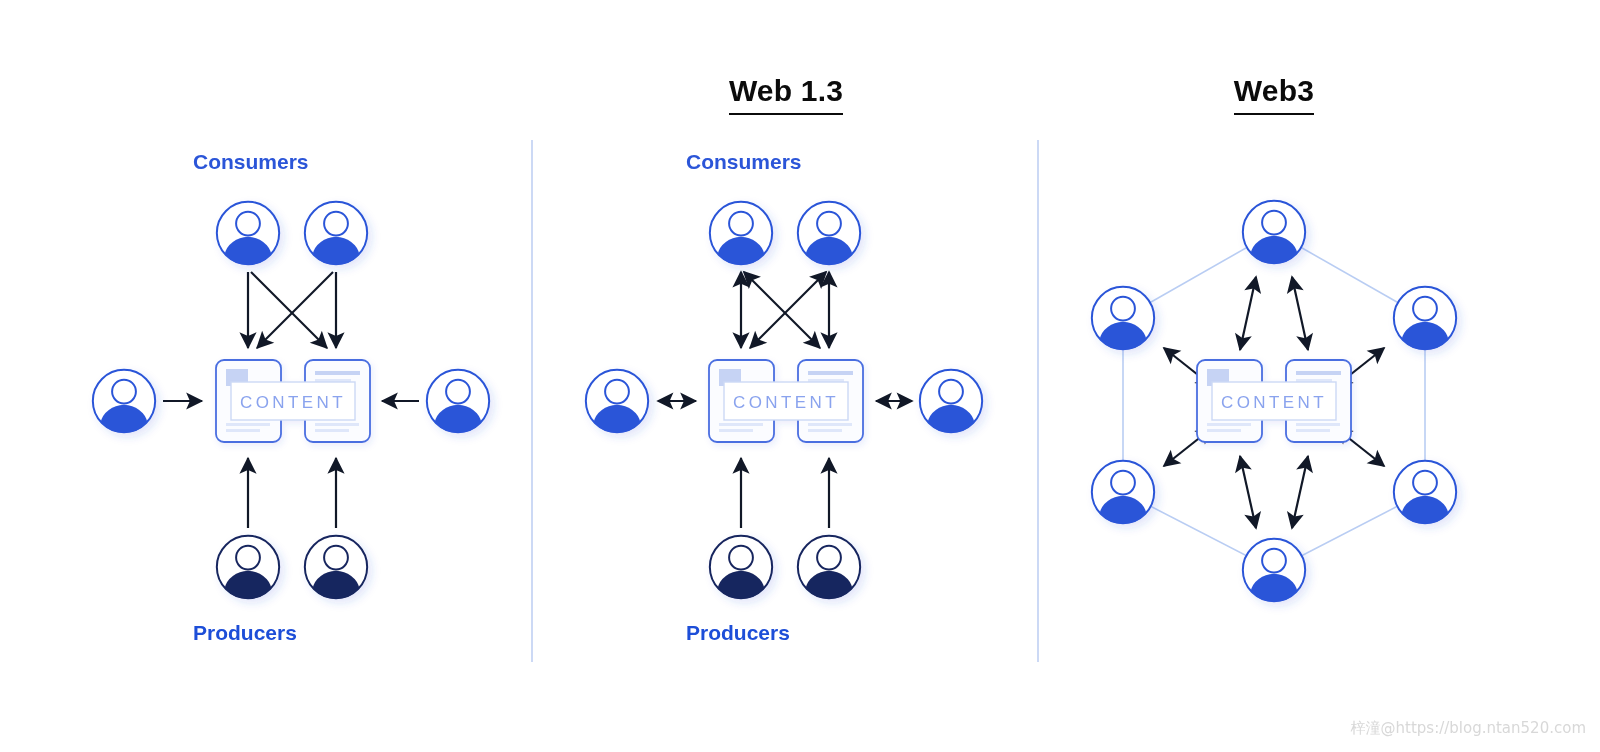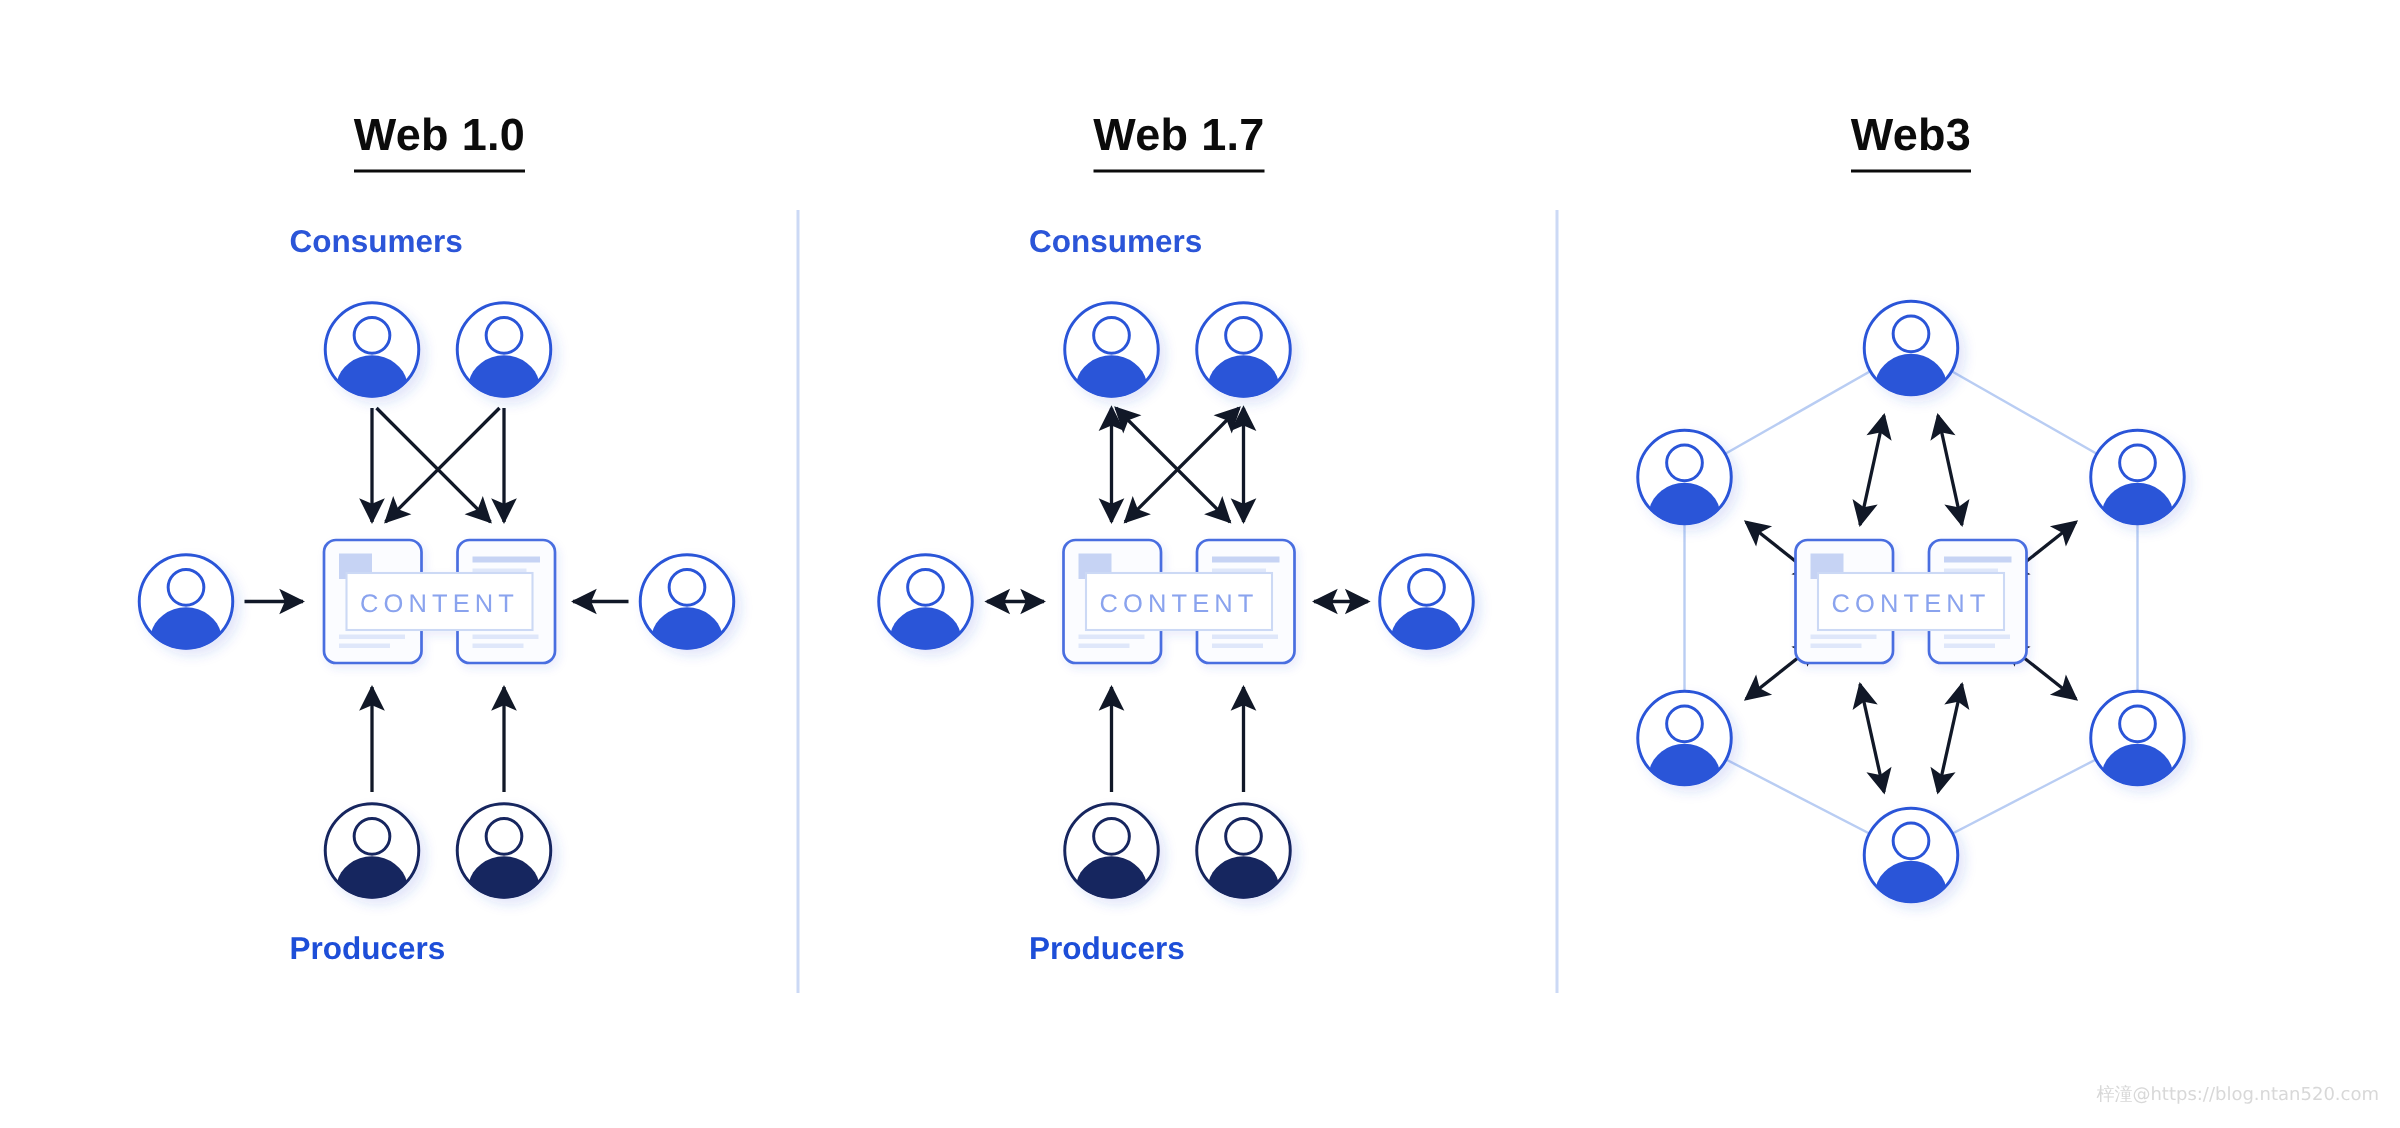--- a/index.html
+++ b/index.html
@@ -19,34 +19,31 @@
     display:inline-block;border-bottom:2.5px solid #0b0b0b;padding-bottom:5px;
   }
   .role-label{
     position:absolute;text-align:left;white-space:nowrap;
     font-size:21px;font-weight:600;
   }
   .role-consumers{color:#2b55d8;}
   .role-producers{color:#1d4ed8;}
   .watermark{
     position:absolute;right:14px;bottom:14px;
-    font-size:12px;color:#d8d8d8;white-space:nowrap;
+    font-size:15px;color:#d8d8d8;white-space:nowrap;
     font-family:"DejaVu Sans",sans-serif;
   }
 </style>
 </head>
 <body>
 
 <div id="stage">
 
-  <div class="panel-title" style="left:143px;top:74px;width:300px;">
-    <span class="t">Web 1.0</span>
-  </div>
   <div class="panel-title" style="left:636px;top:74px;width:300px;">
-    <span class="t">Web 1.7</span>
+    <span class="t">Web 1.3</span>
   </div>
   <div class="panel-title" style="left:1124px;top:74px;width:300px;">
     <span class="t">Web3</span>
   </div>
 
   <div class="role-label role-consumers" style="left:193px;top:150px;width:200px;">Consumers</div>
   <div class="role-label role-producers" style="left:193px;top:621px;width:200px;">Producers</div>
 
   <div class="role-label role-consumers" style="left:686px;top:150px;width:200px;">Consumers</div>
   <div class="role-label role-producers" style="left:686px;top:621px;width:200px;">Producers</div>

